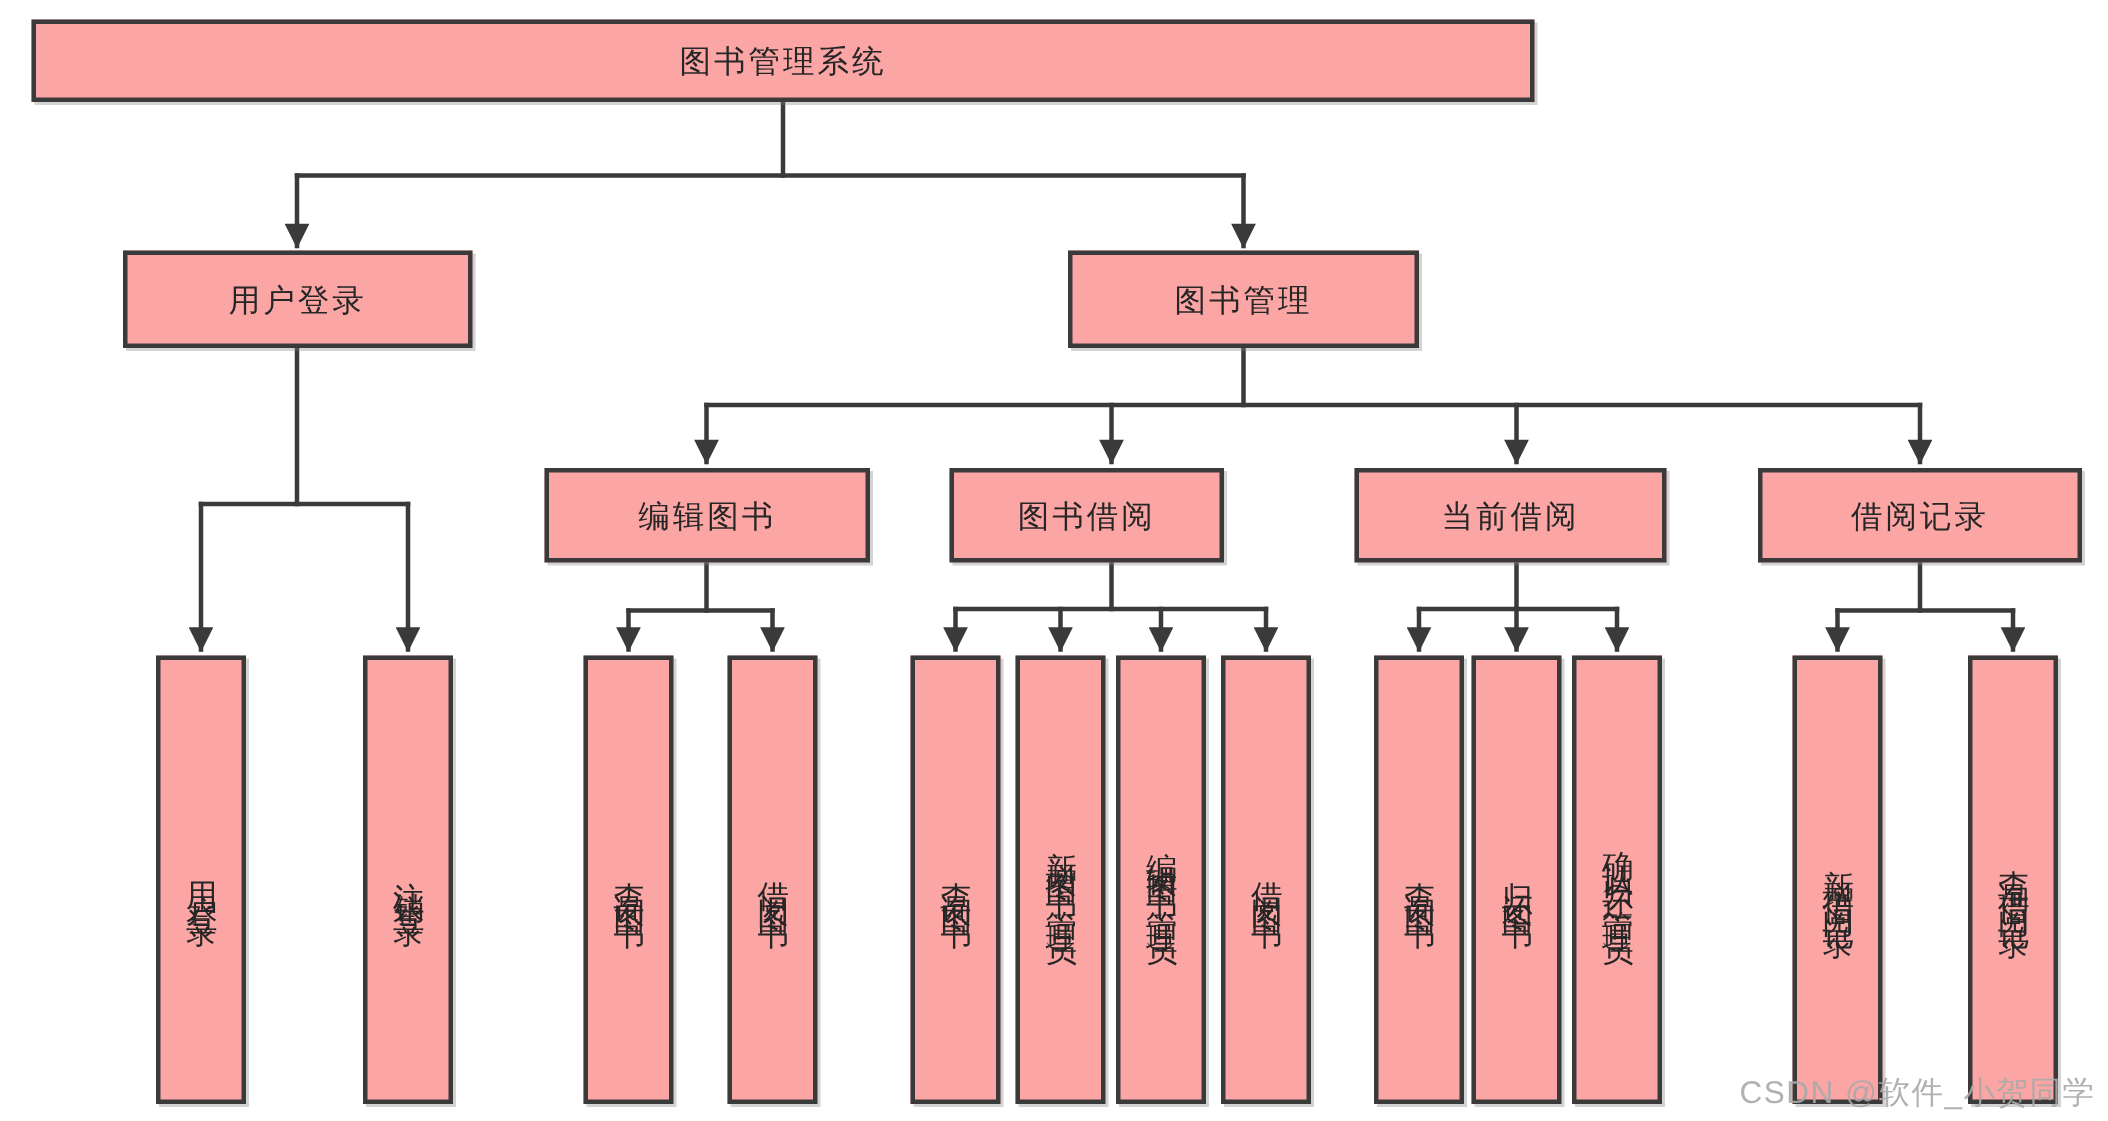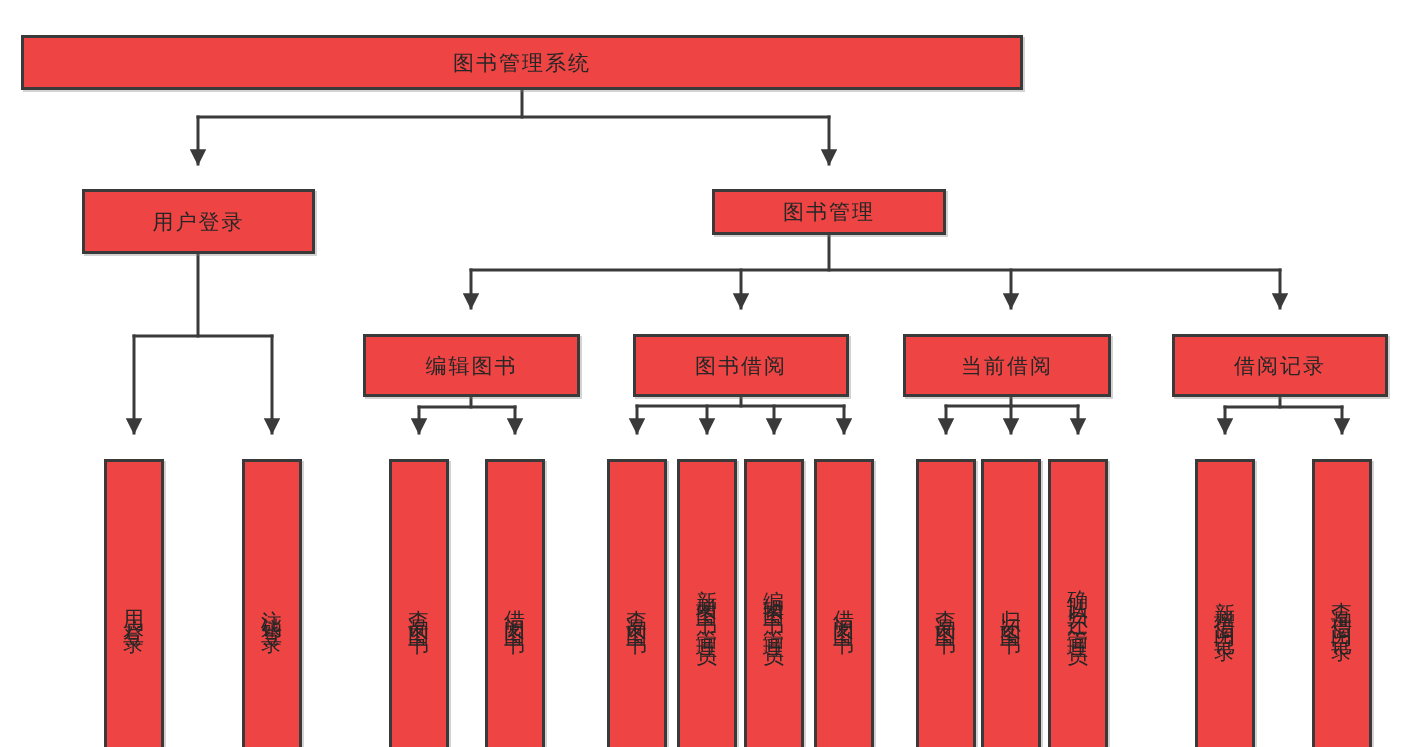--- a/index.html
+++ b/index.html
@@ -18,49 +18,48 @@
   .connectors {
     position: absolute;
     left: 0; top: 0;
     width: 1405px; height: 747px;
     pointer-events: none;
   }
   .node {
     position: absolute;
     box-sizing: border-box;
     border: 3px solid #3a3a3a;
-    background: #ef4444;
+    background: #fca5a5;
     display: flex;
     align-items: center;
     justify-content: center;
     box-shadow: 2px 2px 0 rgba(130,130,130,0.35);
     color: #262626;
-    margin-top: 22px;
   }
   .node .h-label {
     font-size: 21px;
     letter-spacing: 2px;
     white-space: nowrap;
   }
   .node .v-label {
     writing-mode: vertical-rl;
     text-orientation: mixed;
     font-size: 21px;
     letter-spacing: 8px;
     line-height: 1;
     white-space: nowrap;
   }
   
   .n-root  { left: 21px;  top: 13px;  width: 1002px; height: 55px; }
   
   .n-login { left: 82px;  top: 167px; width: 233px; height: 65px; }
-  .n-mgmt  { left: 712px; top: 167px; width: 234px; height: 46px; }
+  .n-mgmt  { left: 712px; top: 167px; width: 234px; height: 65px; }
   
   .n-rec   { left: 363px;  top: 312px; width: 217px; height: 63px; }
-  .n-bor   { left: 633px;  top: 312px; width: 216px; height: 63px; }
+  .n-bor   { left: 633px;  top: 312px; width: 183px; height: 63px; }
   .n-cur   { left: 903px;  top: 312px; width: 208px; height: 63px; }
   .n-rcd   { left: 1172px; top: 312px; width: 216px; height: 63px; }
   
   .leaf { top: 437px; width: 60px; height: 299px; }
   .l-g1a { left: 104px; }
   .l-g1b { left: 242px; }
   .l-g2a { left: 389px; }
   .l-g2b { left: 485px; }
   .l-g3a { left: 607px; }
   .l-g3b { left: 677px; }
@@ -198,14 +197,15 @@
     <span class="v-label">确认归还（管理员）</span>
   </div>
 
   <div class="node leaf l-g5a">
     <span class="v-label">新增借阅记录</span>
   </div>
   <div class="node leaf l-g5b">
     <span class="v-label">查询借阅记录</span>
   </div>
 
+  <div class="watermark">CSDN @软件_小贺同学</div>
 
 </div>
 
 </body></html>

